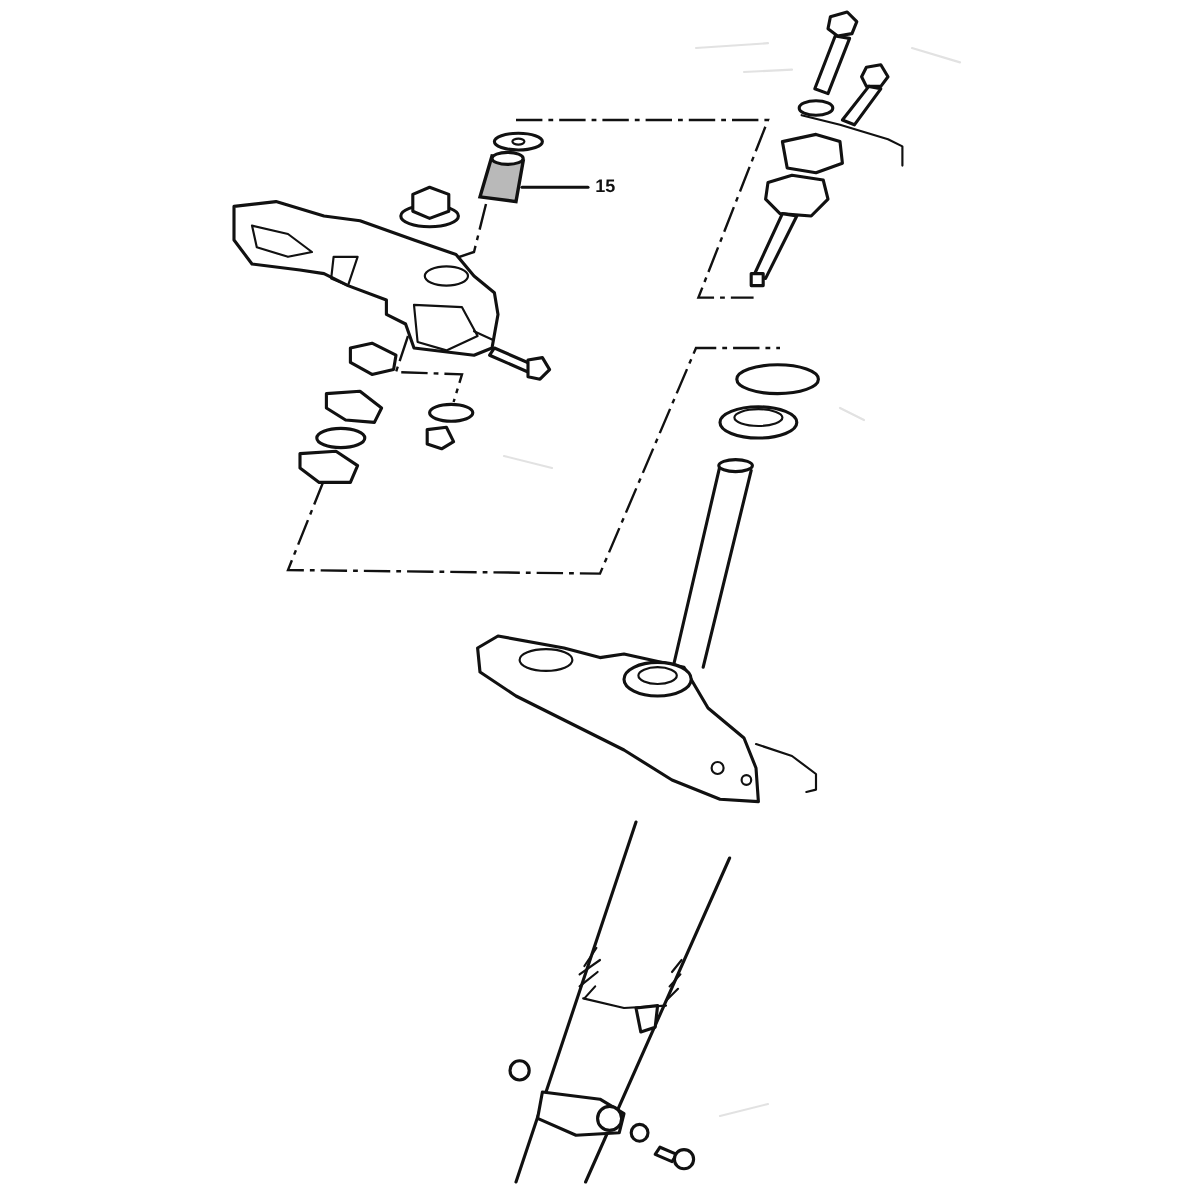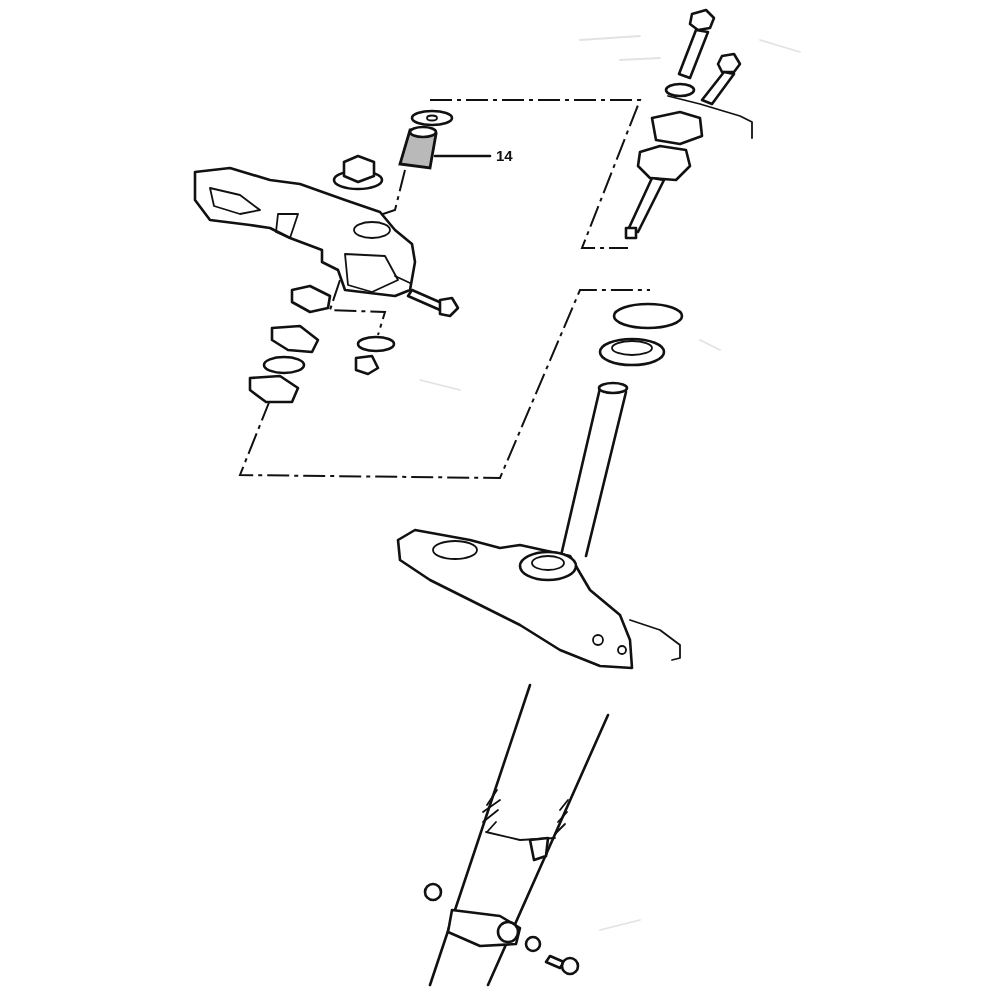--- a/index.html
+++ b/index.html
@@ -115,13 +115,13 @@
     <path class="part" d="M550 956 L564 962 L560 968 L546 962 Z"></path>
     <circle class="part" cx="570" cy="966" r="8"></circle>
   </g>
 
   <g opacity="0.12">
     <path class="thin" d="M580 40 L640 36 M760 40 L800 52 M620 60 L660 58"></path>
     <path class="thin" d="M700 340 L720 350 M420 380 L460 390 M600 930 L640 920"></path>
   </g>
 </svg>
 
-<div class="callout-label" style="left:496px; top:147px;">14</div>
+<div class="callout-label" style="left:496px; top:147px;">15</div>
 
 </body></html>

